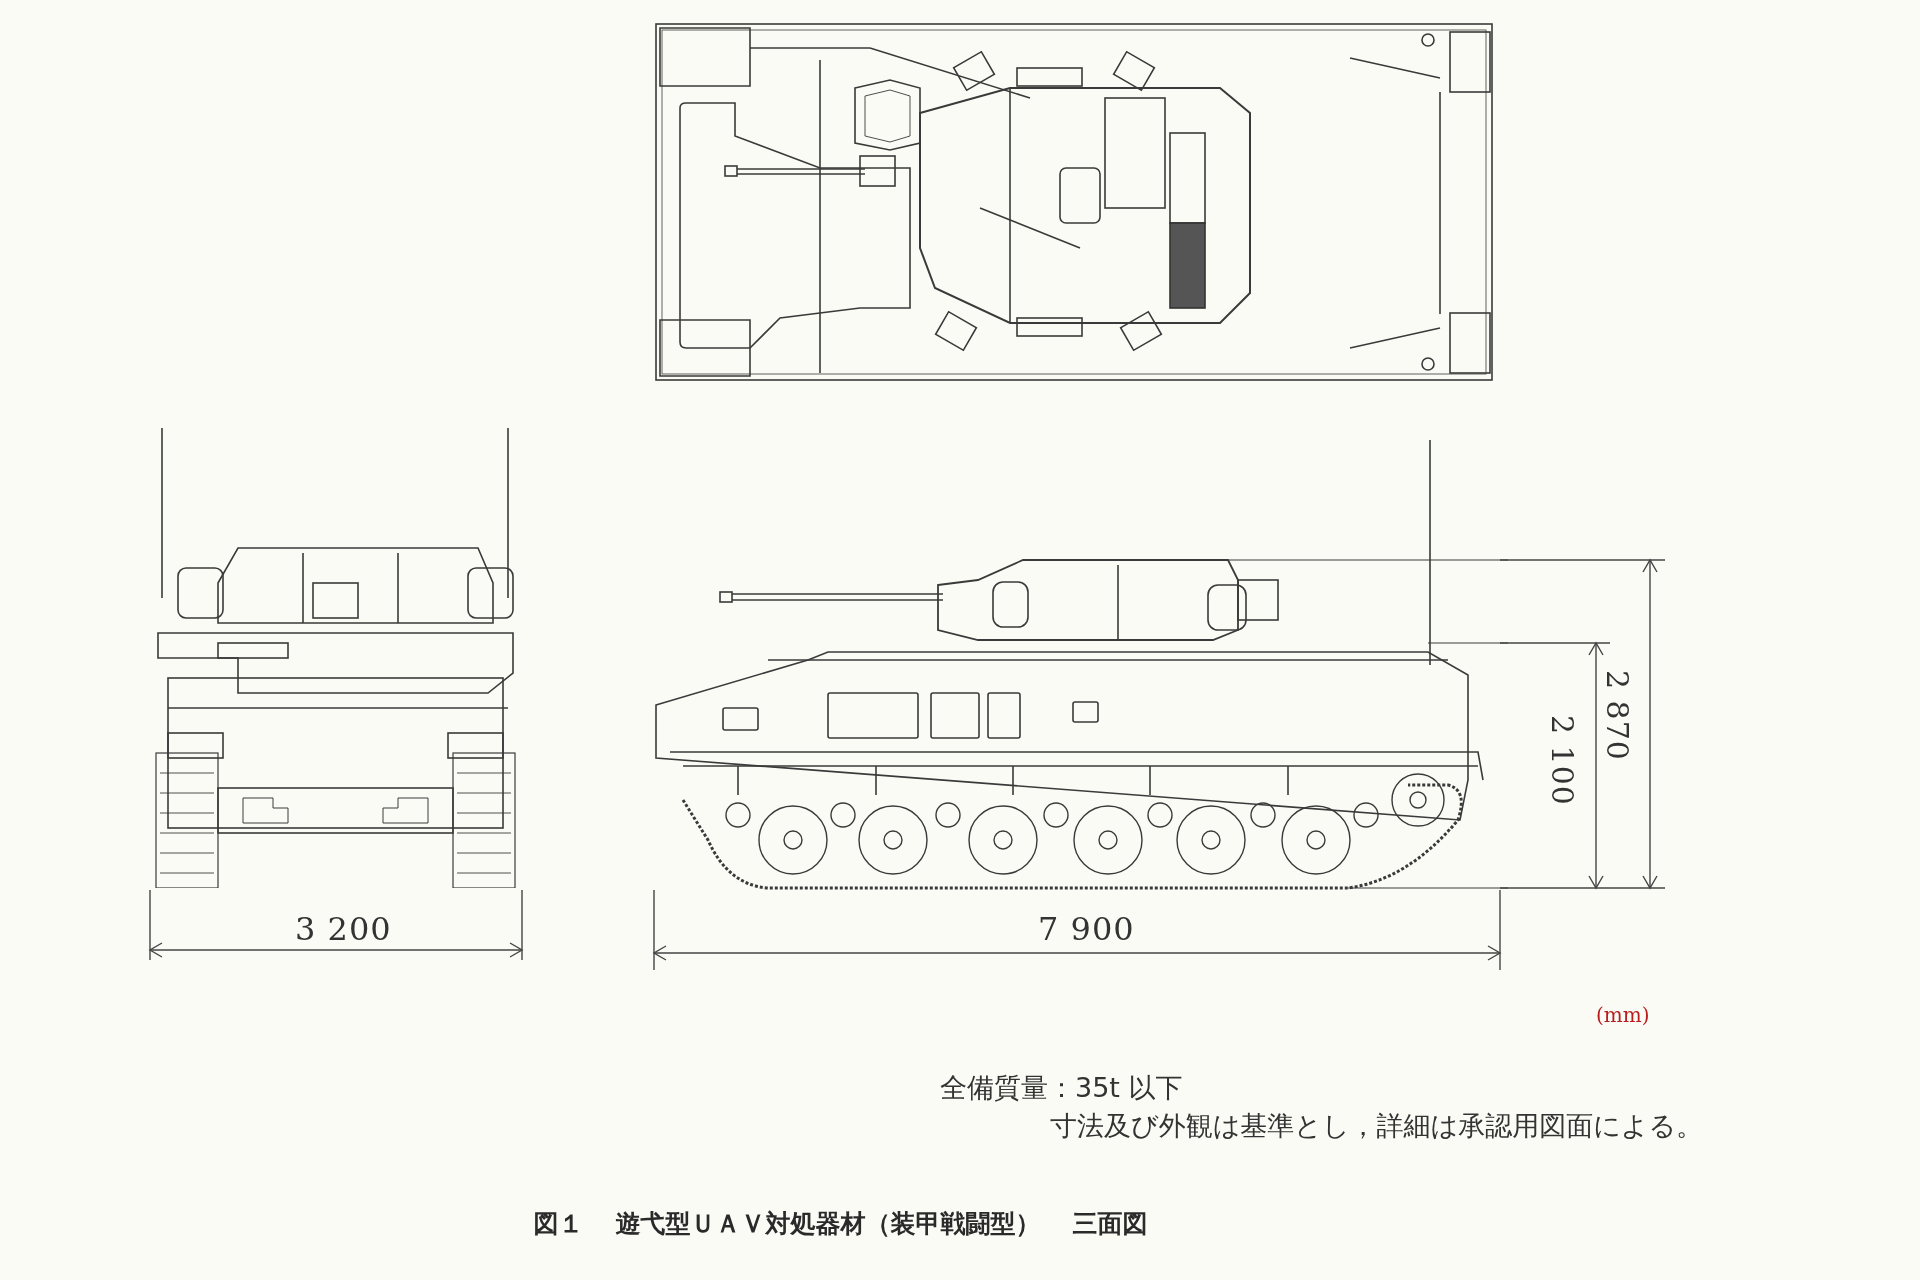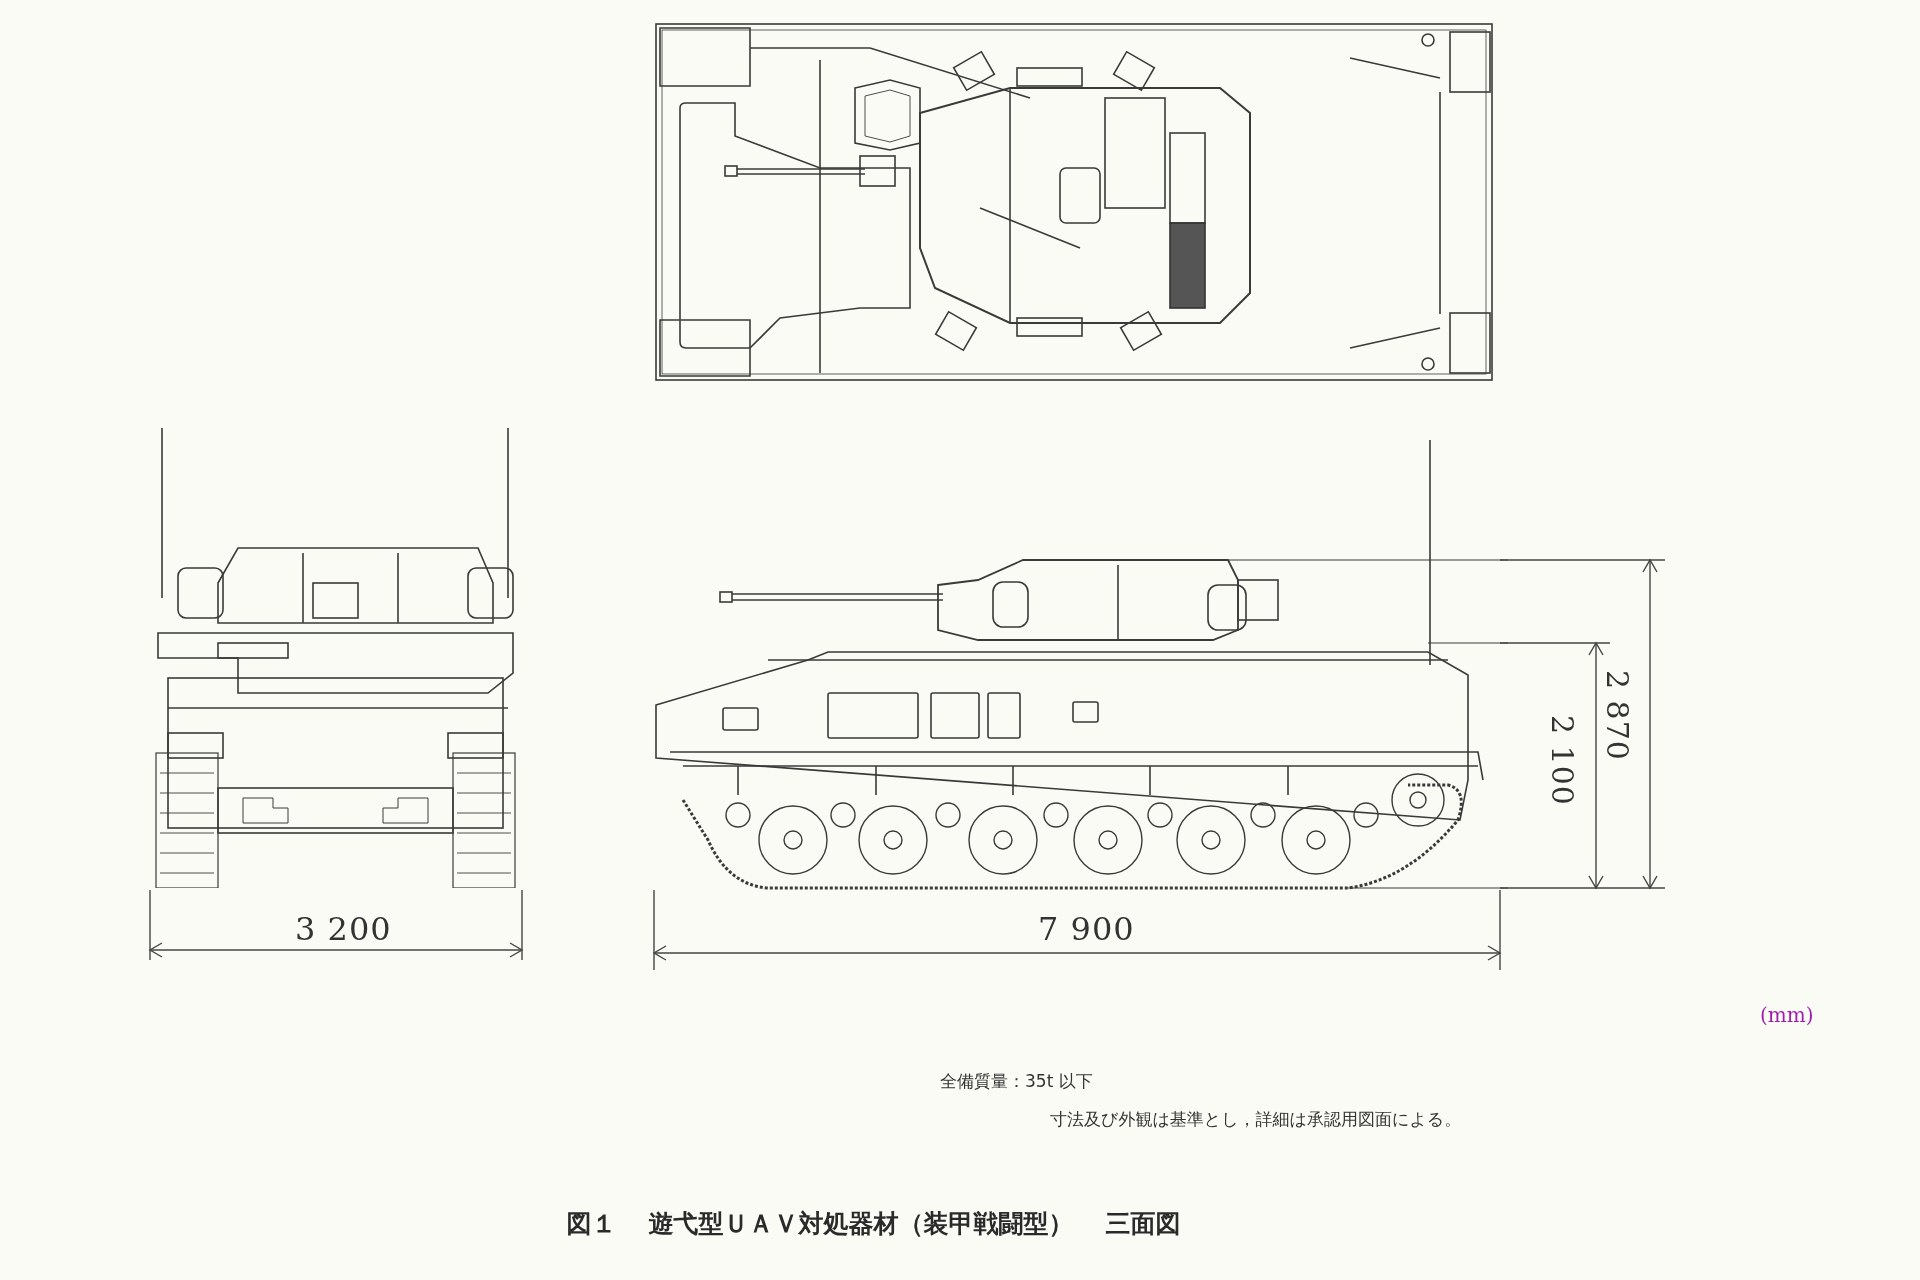--- a/index.html
+++ b/index.html
@@ -13,28 +13,28 @@
   .view { position:absolute; }
   .view svg { display:block; }
   .dim-label {
     position:absolute; font-family:"DejaVu Serif","Liberation Serif",serif;
     font-size:32px; color:#333; letter-spacing:1px; white-space:pre;
   }
   .dim-label.vert {
     writing-mode:vertical-rl; font-size:30px;
   }
   .unit-label {
-    position:absolute; left:1760px; top:1003px; font-size:20px; color:#a21caf;
+    position:absolute; left:1596px; top:1003px; font-size:20px; color:#b91c1c;
   }
   .note {
     position:absolute; font-family:"DejaVu Sans","Liberation Sans",sans-serif;
-    font-size:17px; color:#333; white-space:pre;
+    font-size:27px; color:#333; white-space:pre;
   }
   .caption {
-    position:absolute; top:1178px; left:549px;
+    position:absolute; top:1178px; left:516px;
     font-family:"DejaVu Serif","Liberation Serif",serif;
     font-size:25px; font-weight:bold; color:#2a2a2a; white-space:pre;
   }
   .caption span { margin-right:32px; }
 </style>
 </head>
 <body>
 
 <div class="view" style="left:650px;top:18px;">
   <svg width="850" height="370" viewBox="0 0 850 370" fill="none" stroke="#3a3a3a" stroke-width="1.6">

